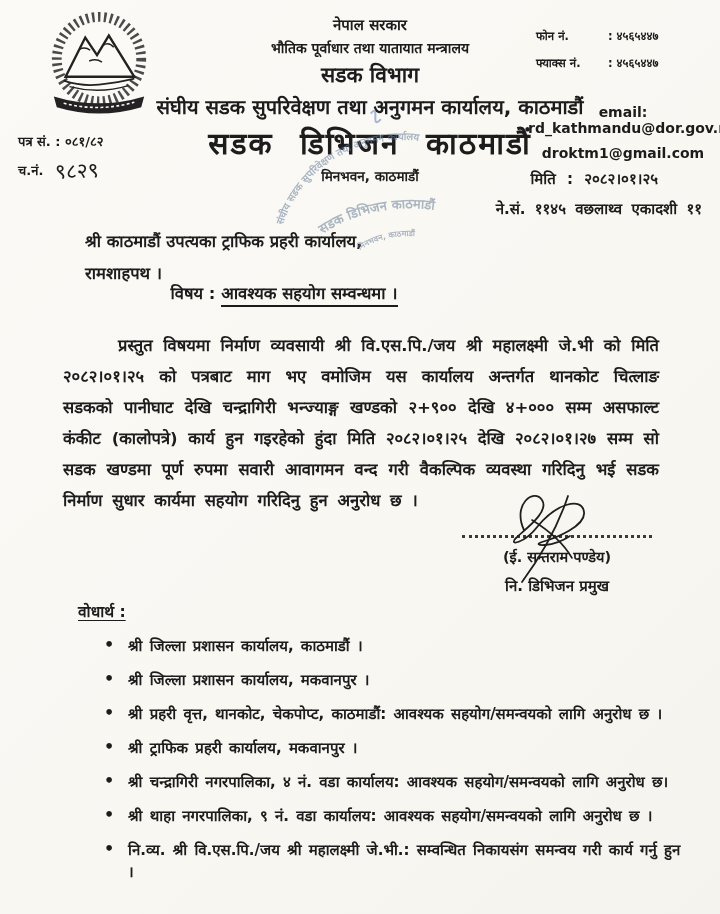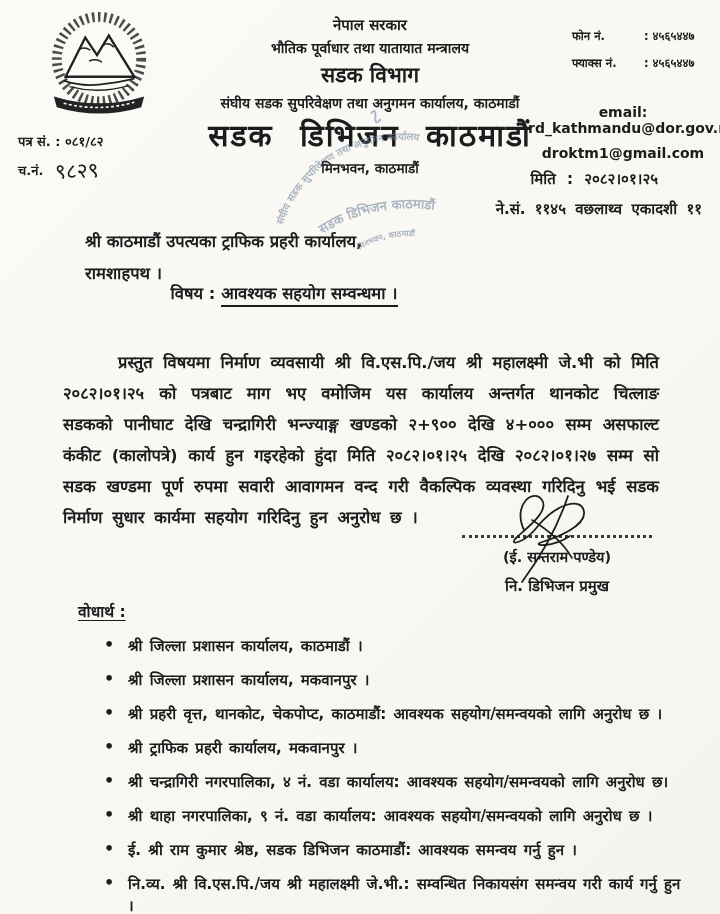--- a/index.html
+++ b/index.html
@@ -15,46 +15,46 @@
     padding-left:8px;
   }
   .scan-edge{position:absolute;top:0;right:0;width:6px;height:100%;
     background:linear-gradient(to left,#c9c7c2,rgba(201,199,194,0));}
   
   .logo{position:absolute;left:30px;top:10px;width:138px;height:108px;}
   .head-center{position:absolute;left:140px;top:14px;width:460px;text-align:center;}
   .h-gov{font-size:15px;font-weight:bold;}
   .h-ministry{font-size:14px;font-weight:bold;margin-top:4px;}
   .h-dept{font-size:21px;font-weight:bold;margin-top:3px;}
-  .h-office{font-size:14px;font-weight:bold;margin-top:5px;}
+  .h-office{font-size:20px;font-weight:bold;margin-top:5px;}
   .h-division{font-size:30px;font-weight:bold;letter-spacing:2px;word-spacing:14px;margin-top:2px;white-space:nowrap;}
   .h-address{font-size:13.5px;font-weight:bold;margin-top:4px;position:relative;z-index:2;}
   .contact{position:absolute;right:14px;top:28px;width:178px;font-size:11.5px;font-weight:bold;}
   .contact-row{display:flex;margin-bottom:12px;}
-  .contact-row .lbl{width:72px;margin-left:36px;}
+  .contact-row .lbl{width:72px;}
   .emails{position:absolute;right:10px;top:104px;width:190px;text-align:center;font-size:14px;font-weight:bold;}
   .emails div{margin-bottom:9px;}
   
   .refs{position:absolute;left:18px;top:132px;font-size:13px;font-weight:bold;}
   .ref-no{margin-bottom:6px;}
   .dispatch{display:flex;align-items:center;}
   .dispatch .hand{font-size:21px;font-weight:normal;margin-left:12px;transform:rotate(-2deg);font-family:"DejaVu Serif","Liberation Serif",serif;}
   .date-line{position:absolute;right:70px;top:168px;font-size:15px;font-weight:bold;word-spacing:6px;}
   .sambat-line{position:absolute;right:26px;top:198px;font-size:15px;font-weight:bold;word-spacing:4px;}
   
   .stamp{position:absolute;left:262px;top:104px;width:250px;height:160px;opacity:.55;z-index:1;pointer-events:none;}
   
   .recipient{position:absolute;left:85px;top:226px;font-size:16.5px;font-weight:bold;line-height:32px;}
   .subject{position:absolute;left:0;top:281px;width:568px;text-align:center;font-size:16.5px;font-weight:bold;}
   .subject .u{border-bottom:2px solid #1c1c1c;padding-bottom:2px;}
   
   .body-text{
     position:absolute;left:63px;top:330px;width:596px;
     font-size:16.5px;font-weight:bold;line-height:31px;text-align:justify;
-    text-indent:55px;word-spacing:4px;margin-top:17px;
+    text-indent:55px;word-spacing:4px;
   }
   
   .sign-scribble{position:absolute;left:472px;top:486px;width:160px;height:100px;z-index:3;}
   .sign-block{position:absolute;left:462px;top:534px;width:190px;text-align:center;z-index:2;}
   .sign-dots{border-bottom:3px dotted #3a3a3a;height:1px;margin-bottom:8px;}
   .sign-name{font-size:14.5px;font-weight:bold;}
   .sign-title{font-size:15px;font-weight:bold;margin-top:9px;}
   
   .cc{position:absolute;left:78px;top:600px;width:616px;}
   .cc-head{font-size:15.5px;font-weight:bold;text-decoration:underline;text-underline-offset:3px;margin-bottom:13px;}
@@ -164,17 +164,16 @@
 
   <div class="cc">
     <div class="cc-head">वोधार्थ :</div>
     <ul>
       <li>श्री जिल्ला प्रशासन कार्यालय, काठमाडौं ।</li>
       <li>श्री जिल्ला प्रशासन कार्यालय, मकवानपुर ।</li>
       <li>श्री प्रहरी वृत्त, थानकोट, चेकपोप्ट, काठमाडौं: आवश्यक सहयोग/समन्वयको लागि अनुरोध छ ।</li>
       <li>श्री ट्राफिक प्रहरी कार्यालय, मकवानपुर ।</li>
       <li>श्री चन्द्रागिरी नगरपालिका, ४ नं. वडा कार्यालय: आवश्यक सहयोग/समन्वयको लागि अनुरोध छ।</li>
       <li>श्री थाहा नगरपालिका, ९ नं. वडा कार्यालय: आवश्यक सहयोग/समन्वयको लागि अनुरोध छ ।</li>
-      <li>ई. श्री राम कुमार श्रेष्ठ, सडक डिभिजन काठमाडौं: आवश्यक समन्वय गर्नु हुन ।</li>
       <li>नि.व्य. श्री वि.एस.पि./जय श्री महालक्ष्मी जे.भी.: सम्वन्धित निकायसंग समन्वय गरी कार्य गर्नु हुन ।</li>
     </ul>
   </div>
 </div>
 
 </body></html>

